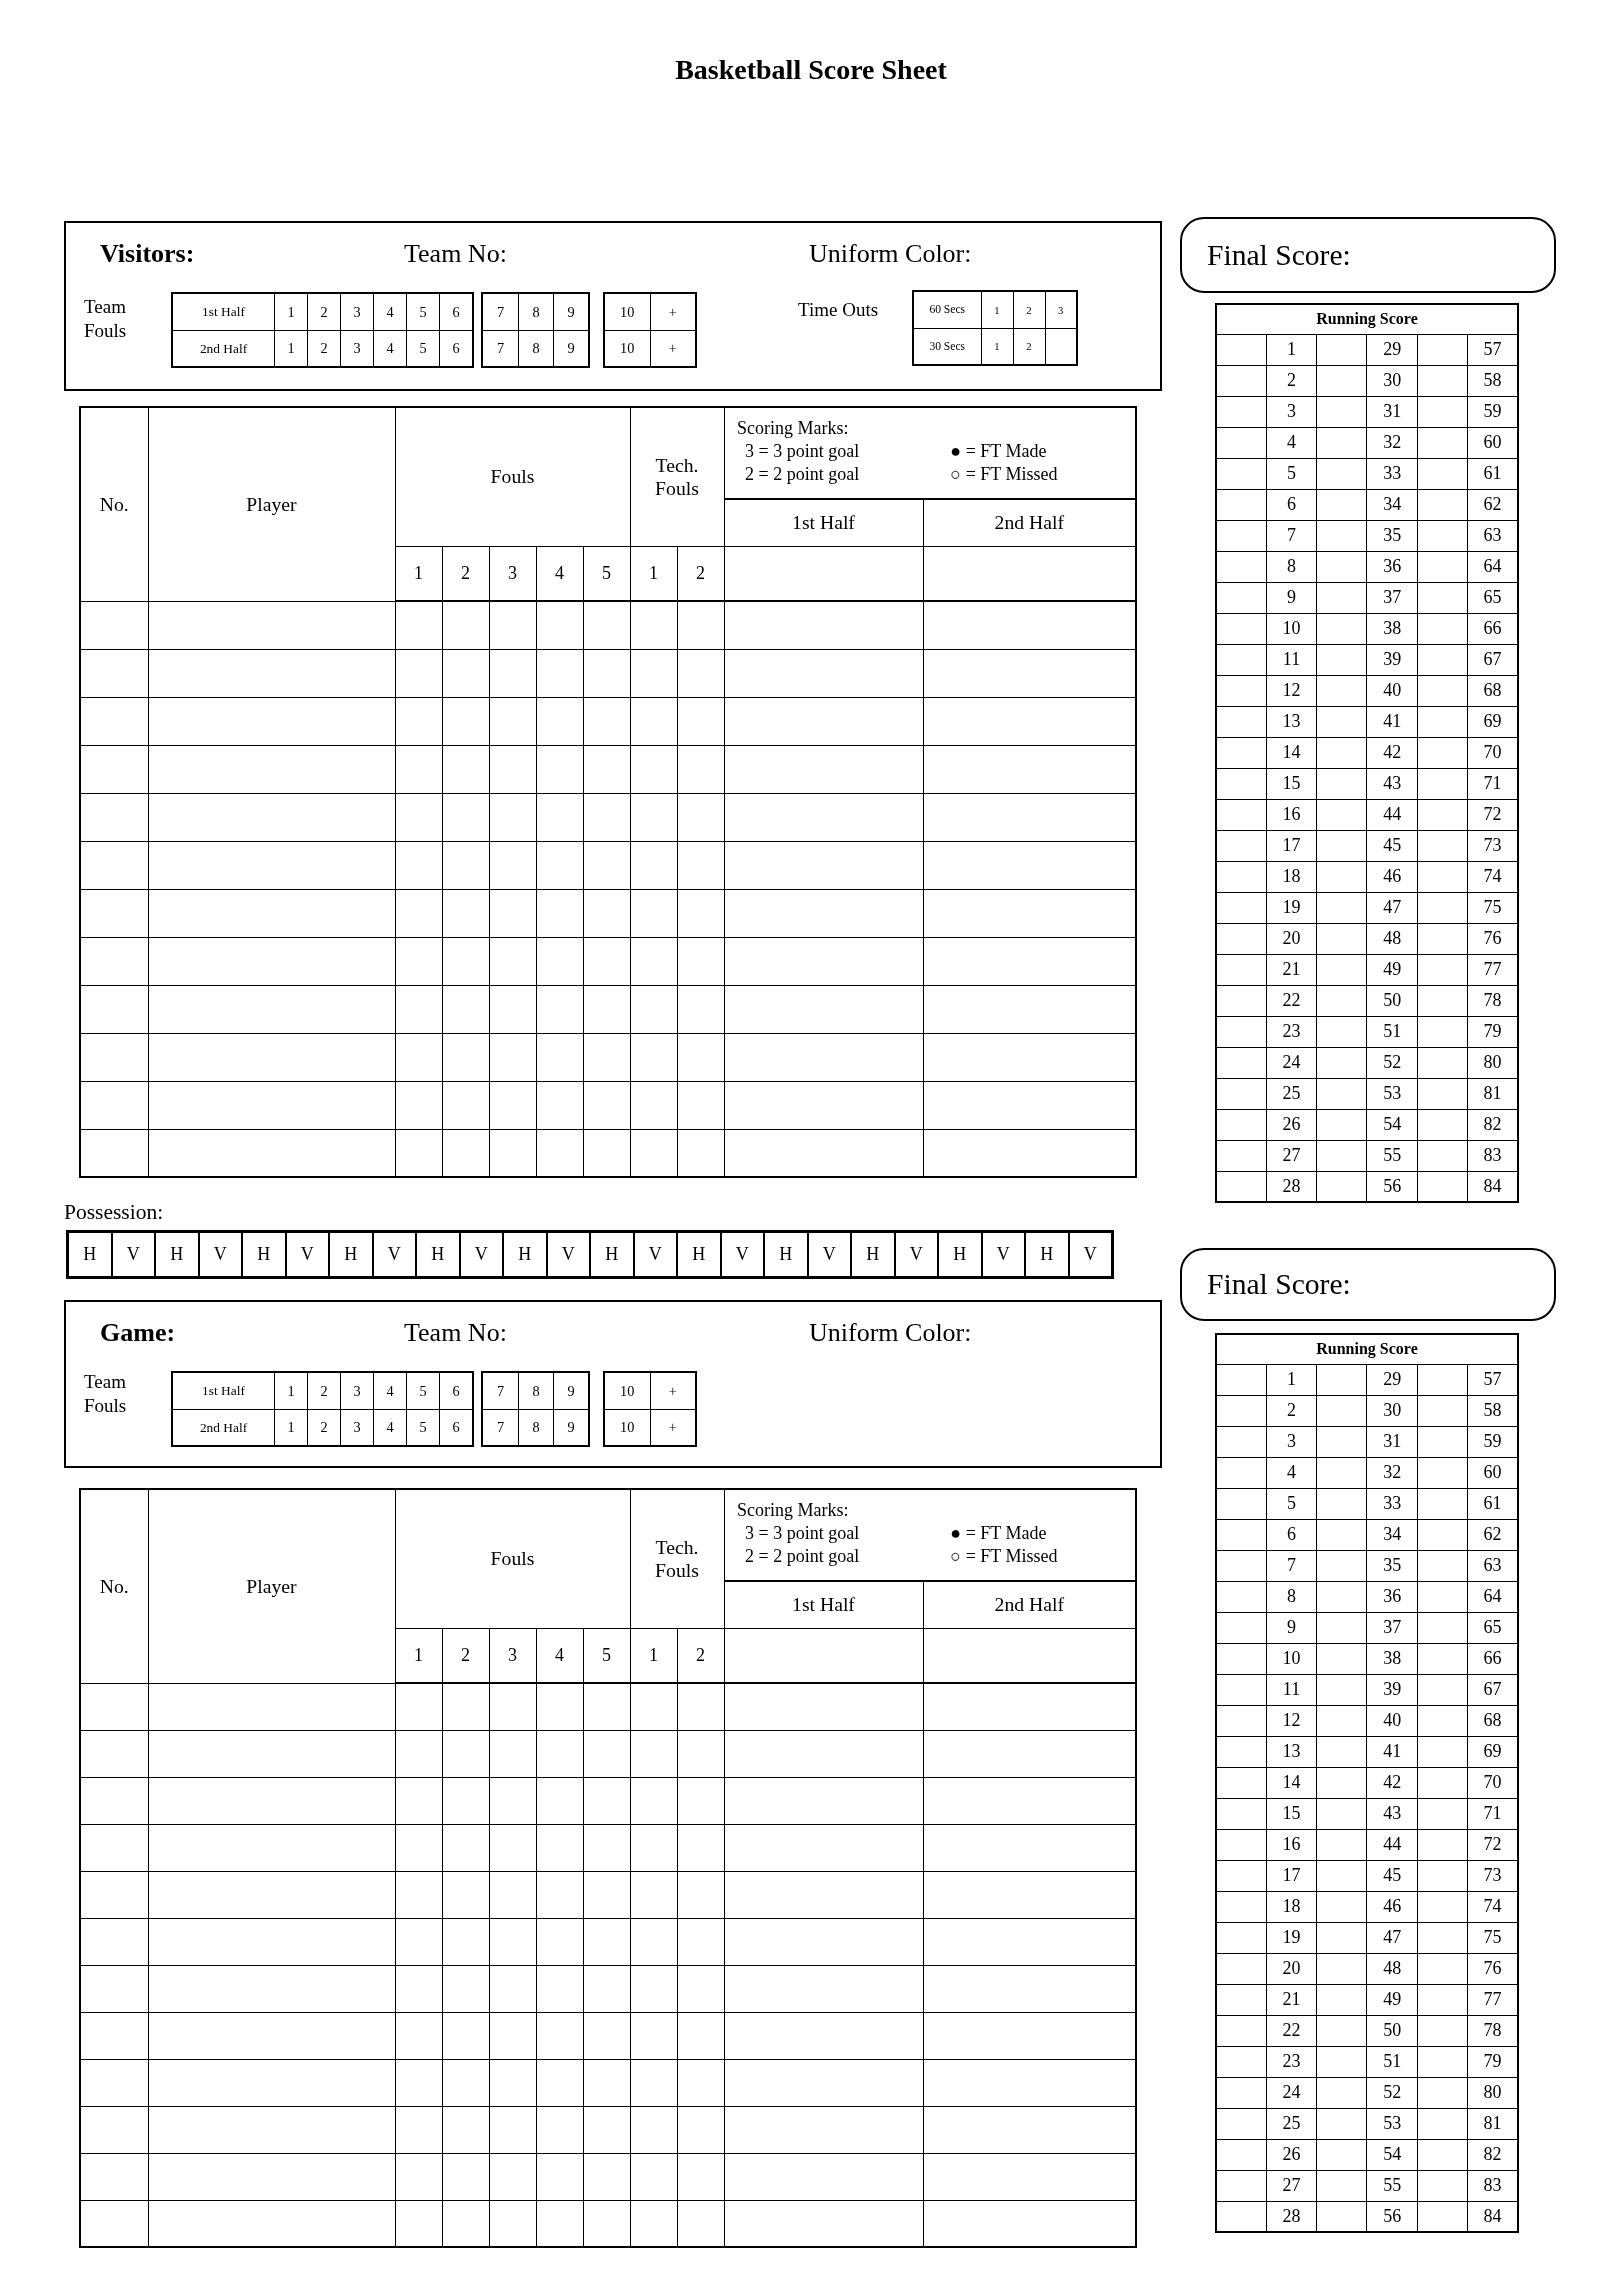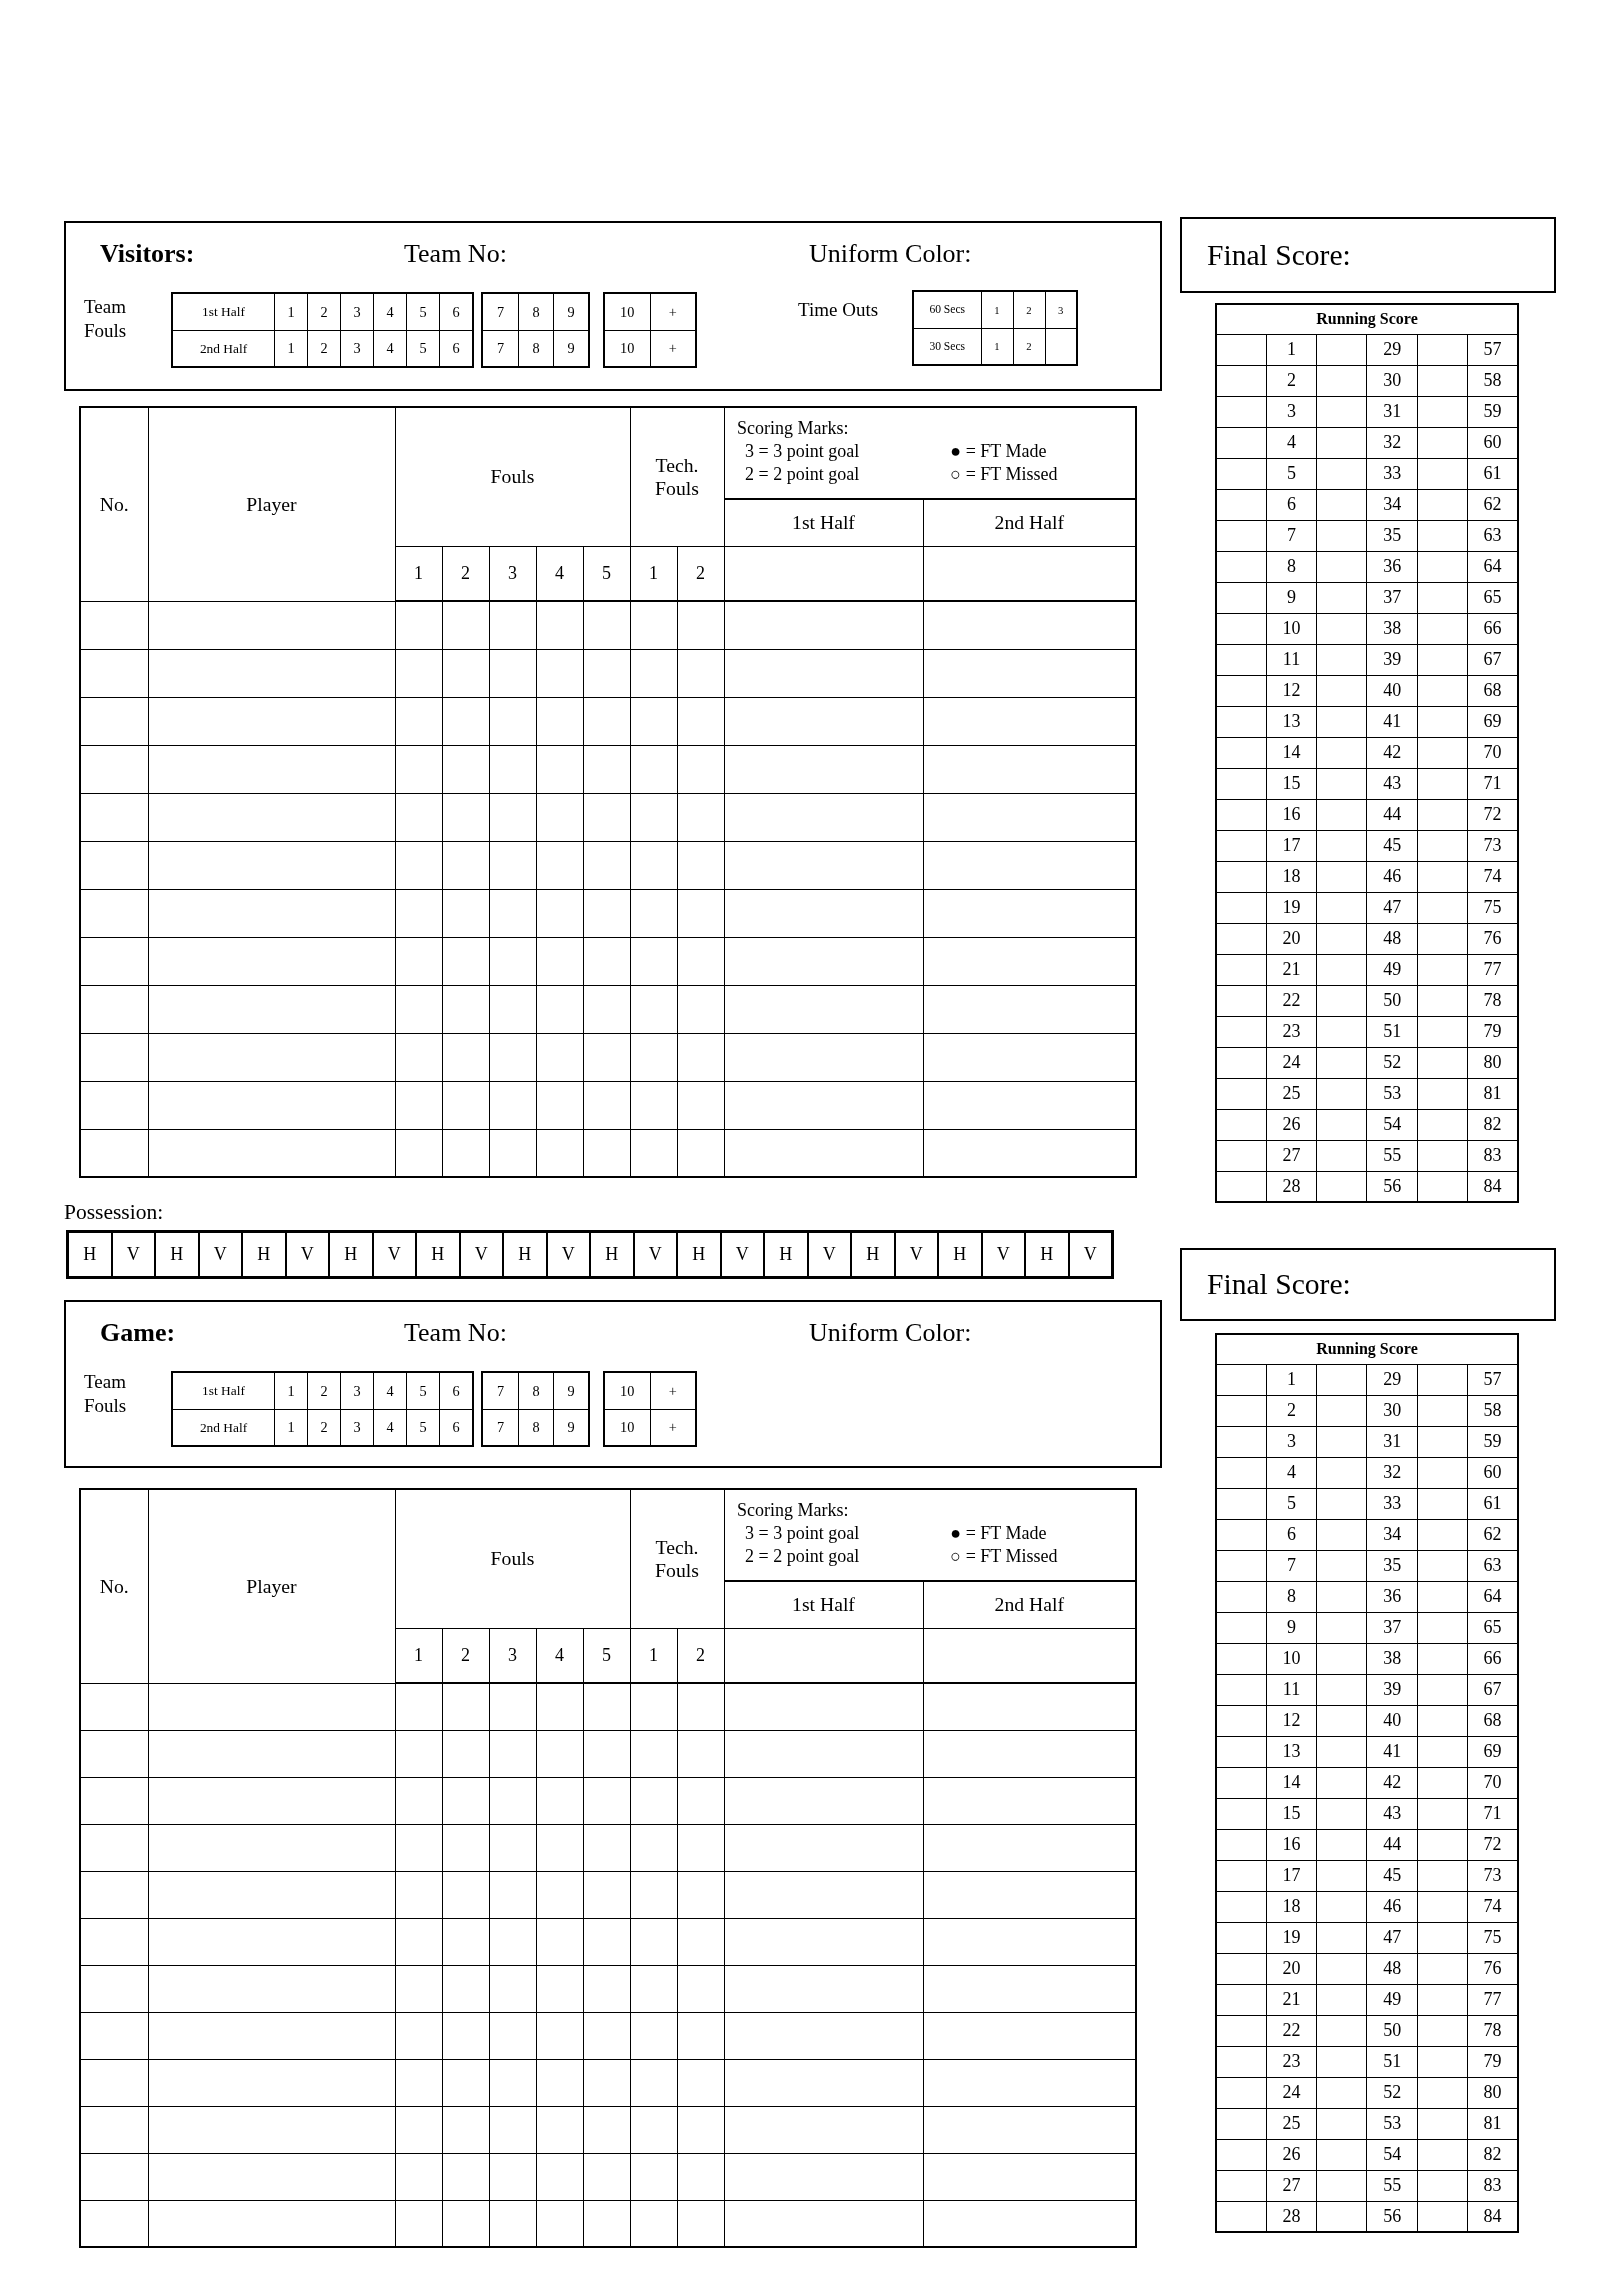--- a/index.html
+++ b/index.html
@@ -63,38 +63,39 @@
   .sm-right { position:absolute; left:55%; top:32px; line-height:23px; }
   .sm-right div { white-space:nowrap; }
   .player-table .bcell { background:#fff; }
 
   .poss-label { left:64px; top:1200px; font-size:21.5px; }
   .poss-row { left:66px; top:1230px; width:1048px; height:49px; border:2.2px solid #000;
               display:flex; background:#fff; }
   .pcell { flex:1; border:1.6px solid #000; display:flex; align-items:center; justify-content:center;
            font-size:18px; }
 
-  .fs { left:1180px; width:376px; display:flex; align-items:center; }
+  .fs { left:1180px; width:376px; display:flex; align-items:center;border-radius:24px; }
   .fs1 { top:217px; height:76px; }
   .fs2 { top:1248px; height:73px; }
   .fs span { font-size:29.6px; padding-left:25px; white-space:nowrap; }
 
   table.running { position:absolute; left:1215px; width:304px; border-collapse:collapse;
                   border:2.2px solid #000; table-layout:fixed; background:#fff; }
   .rs1 { top:303px; }
   .rs2 { top:1333px; }
   .running td { border:1.3px solid #000; height:31px; text-align:center; vertical-align:middle;
                 font-size:18px; }
   .running td.rs-hdr { height:30px; font-weight:bold; font-size:16px; }
 </style>
 </head>
 <body>
 
 <div class="page">
 
+  <div class="title">Basketball Score Sheet</div>
 
 
   <div class="box team-box visitors-box">
     <span class="heading bold" style="left:34px;top:16px">Visitors:</span>
     <span class="heading" style="left:338px;top:16px">Team No:</span>
     <span class="heading" style="left:743px;top:16px">Uniform Color:</span>
     <div class="tf-caption" style="left:18px;top:72px">
       <div>Team</div>
       <div>Fouls</div>
     </div>

